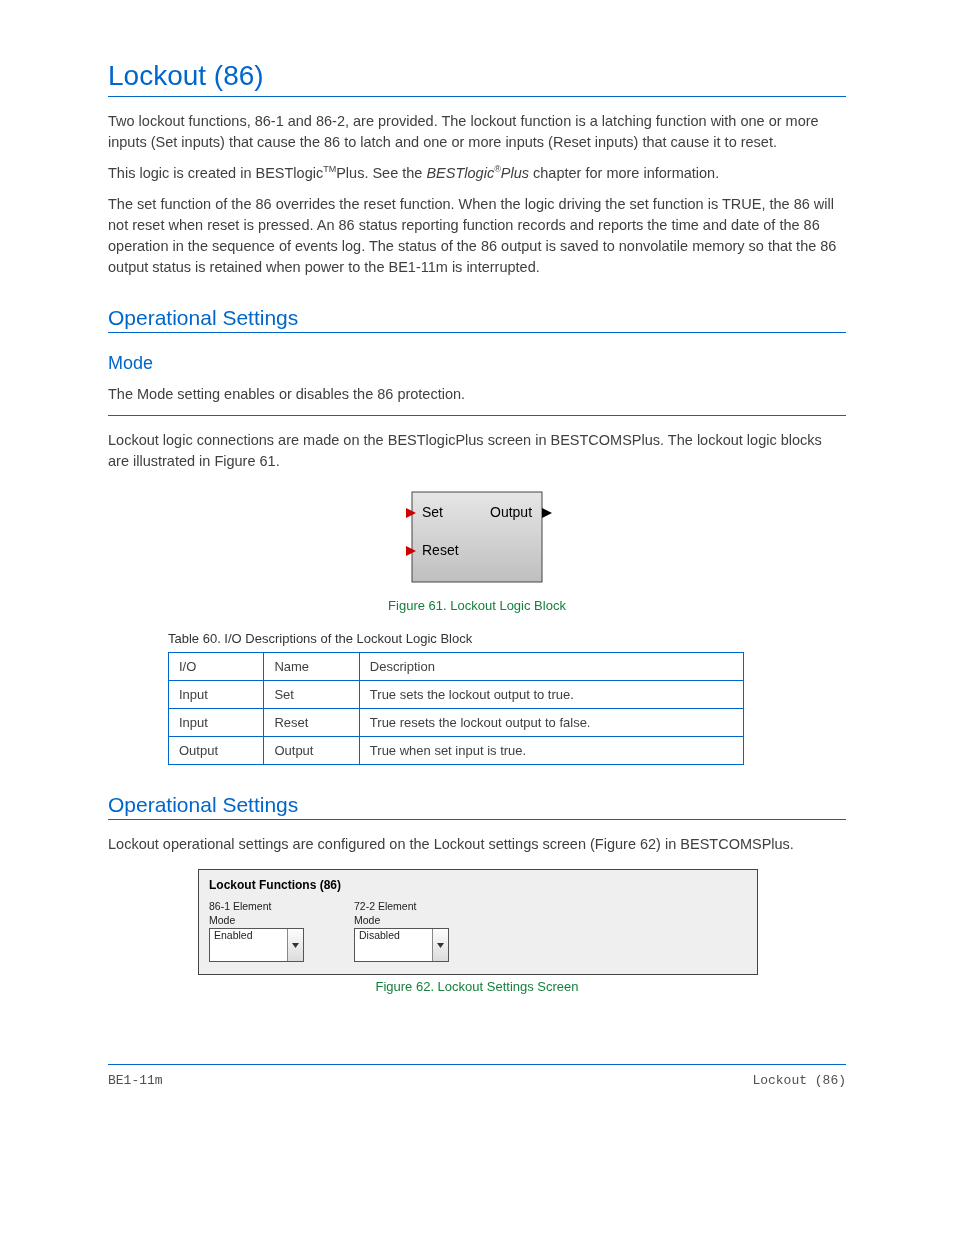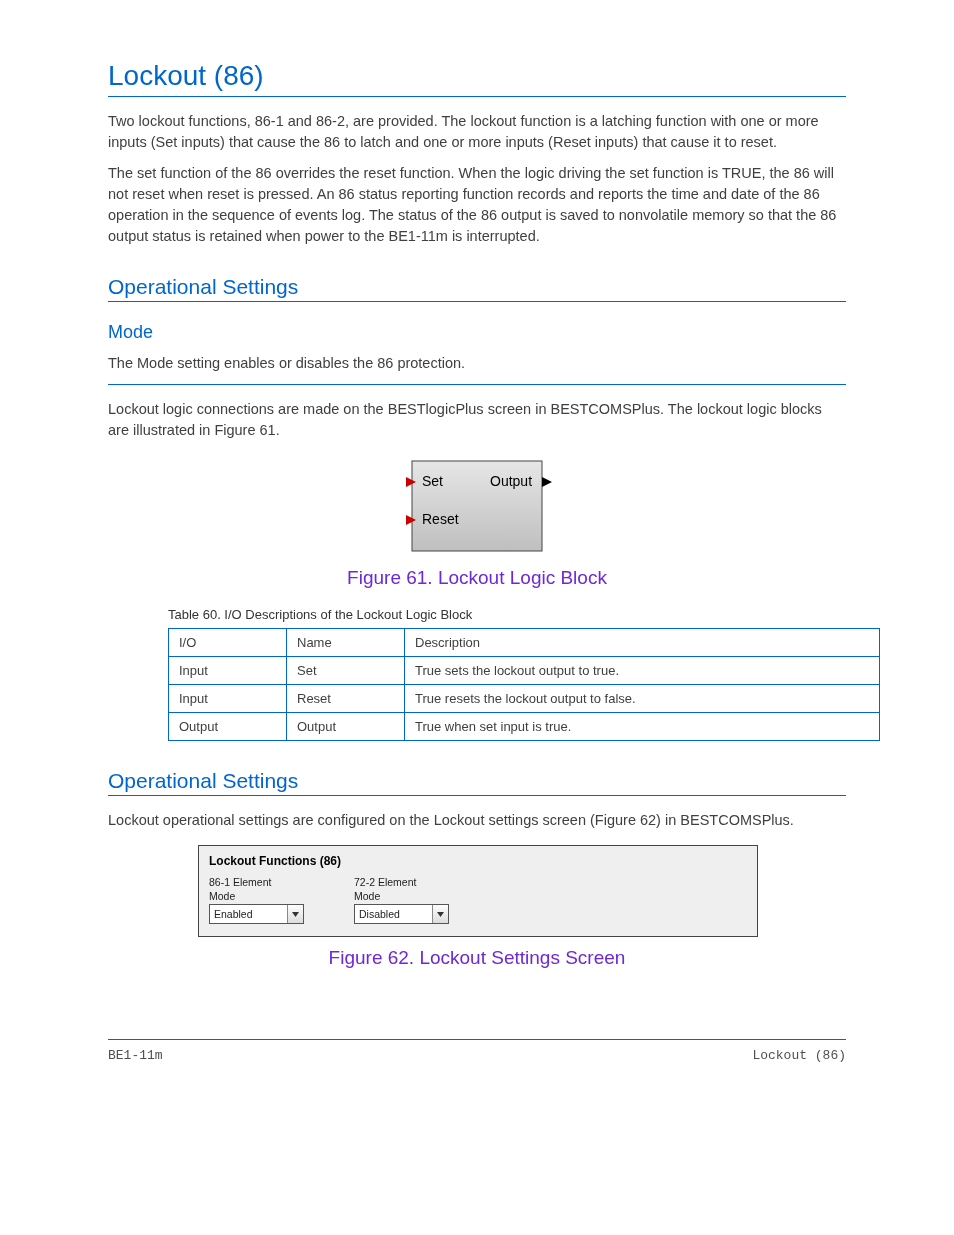--- a/index.html
+++ b/index.html
@@ -53,32 +53,32 @@
     margin-bottom: 2px;
   }
   .fig-wrap {
     text-align: center;
     margin-top: 18px;
   }
   .fig-wrap svg {
     display: inline-block;
   }
   .fig-caption {
-    font-size: 19px;
-    color: #6d28d9;
+    font-size: 13px;
+    color: #15803d;
     margin-top: 8px;
   }
   .table-caption {
     font-size: 13px;
     color: #333;
     margin-top: 18px;
     margin-bottom: 6px;
   }
   table.io {
-    width: 712px;
+    width: 576px;
     border-collapse: collapse;
     font-size: 13px;
     margin-left: 60px;
   }
   table.io th, table.io td {
     border: 1px solid #0066cc;
     padding: 6px 10px;
     text-align: left;
     color: #404040;
     font-weight: 400;
@@ -113,26 +113,25 @@
     color: #222;
   }
   .lf-col .label1 {
     margin-bottom: 2px;
   }
   .lf-col .label2 {
     margin-bottom: 2px;
   }
   .lf-select {
     width: 95px;
-    height: 20px;
+    height: 34px;
     border: 1px solid #555;
     background: #fff;
     font-size: 10.5px;
     display: inline-flex;
-    align-items: center;
     justify-content: space-between;
     padding: 0 0 0 4px;
     box-sizing: border-box;
     color: #222;
   }
   .lf-select .arrow {
     width: 15px;
     height: 100%;
     border-left: 1px solid #888;
     background: linear-gradient(#fdfdfd, #dcdcdc);
@@ -160,20 +159,23 @@
 </head>
 <body>
 
 <div class="page">
 
   <h1 class="section-title">Lockout (86)</h1>
   <hr class="hr-blue">
 
   <p class="body-text">Two lockout functions, 86-1 and 86-2, are provided. The lockout function is a latching function with one or more inputs (Set inputs) that cause the 86 to latch and one or more inputs (Reset inputs) that cause it to reset.</p>
 
+  <p class="body-text">
+    This logic is created in BESTlogic<sup>TM</sup>Plus. See the <span style="font-style:italic">BESTlogic<sup>®</sup>Plus</span> chapter for more information.
+  </p>
 
   <p class="body-text">The set function of the 86 overrides the reset function. When the logic driving the set function is TRUE, the 86 will not reset when reset is pressed. An 86 status reporting function records and reports the time and date of the 86 operation in the sequence of events log. The status of the 86 output is saved to nonvolatile memory so that the 86 output status is retained when power to the BE1-11m is interrupted.</p>
 
   <h2 class="subsection-title">Operational Settings</h2>
   <hr class="hr-blue">
 
   <h3 class="subsub-title">Mode</h3>
   <p class="body-text">The Mode setting enables or disables the 86 protection.</p>
 
   <hr class="hr-blue">
@@ -258,21 +260,21 @@
           <span class="arrow">
             <svg width="7" height="5">
                 <polygon points="0,0 7,0 3.5,5" fill="#333"></polygon>
               </svg>
           </span>
         </div>
       </div>
     </div>
   </div>
 
-  <div class="fig-caption" style="text-align:center; margin-top:10px;">Figure 62. Lockout Settings Screen</div>
+  <div class="fig-caption" style="text-align:center; margin-top:4px;">Figure 62. Lockout Settings Screen</div>
 
   <hr class="footer-hr">
   <div class="footer-row">
     <span>BE1-11m</span>
     <span>Lockout (86)</span>
   </div>
 
 </div>
 
 </body></html>

